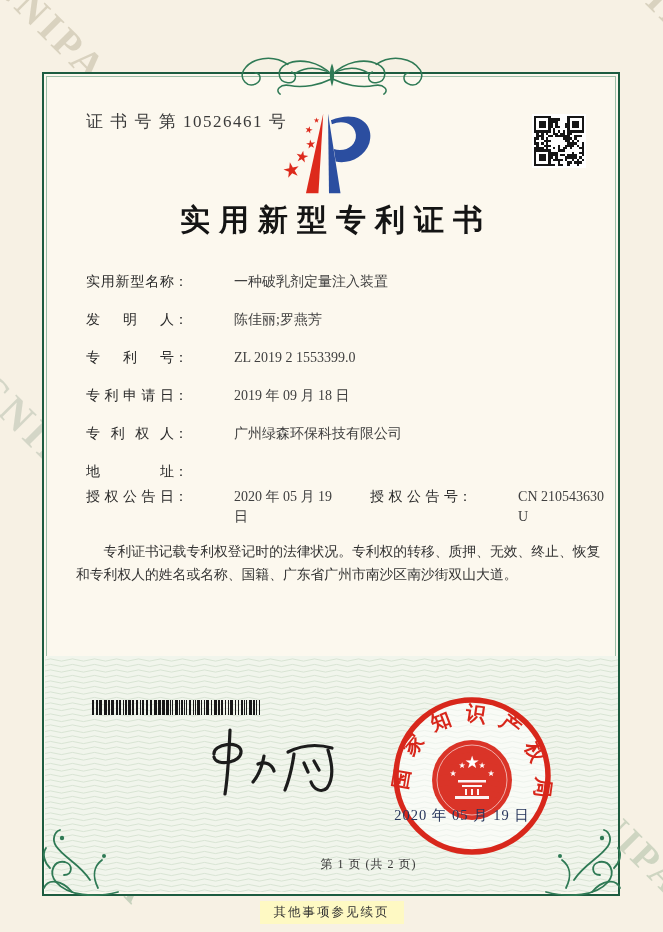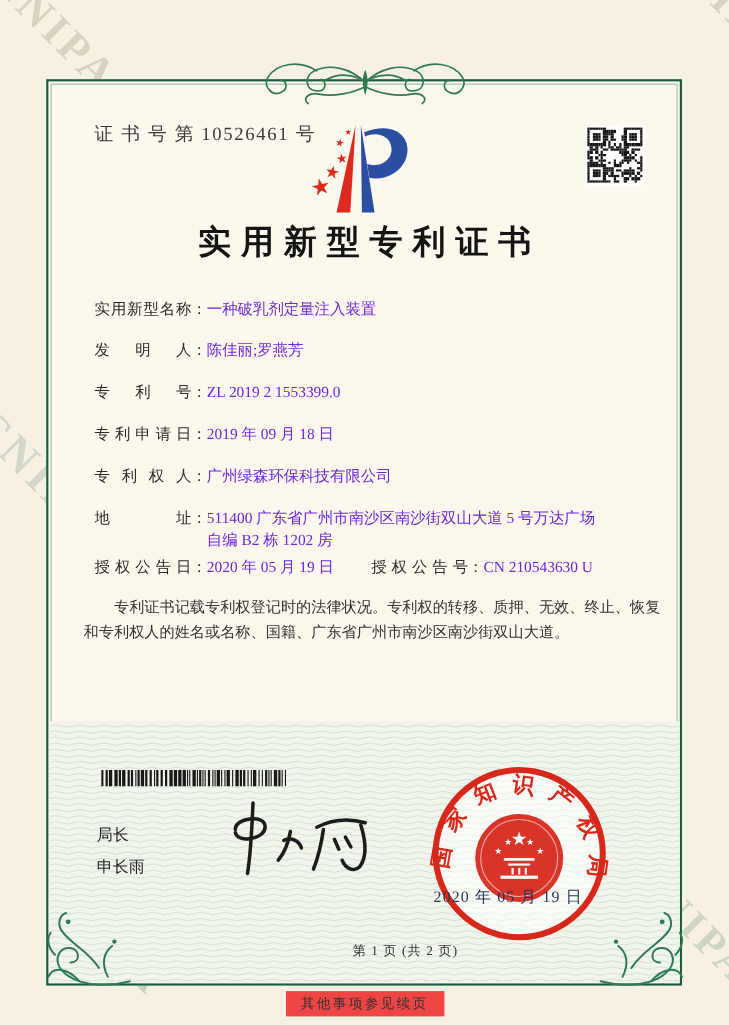--- a/index.html
+++ b/index.html
@@ -47,21 +47,21 @@
               font-size:30px;font-weight:bold;letter-spacing:9px;text-indent:9px;
               color:#141414;}
 
   
   .fields{position:absolute;left:86px;top:272px;width:520px;font-size:14px;}
   .frow{display:flex;margin-bottom:18px;line-height:20px;}
   .frow.addr{margin-bottom:5px;}
   .flabel{display:inline-block;width:88px;text-align:justify;text-align-last:justify;
           color:#2b2b2b;flex:none;}
   .fcolon{flex:none;}
-  .fvalue{white-space:pre-line;color:#6d28d9;}
+  .fvalue{white-space:pre-line;color:#404040;margin-left:46px;}
   .grant-row{display:flex;line-height:20px;}
   .grant-gap{width:34px;flex:none;}
 
   
   .legal{position:absolute;left:76px;top:541px;width:525px;font-size:13.8px;
          line-height:22.5px;color:#333;}
   .legal p{margin:0;text-indent:2em;}
 
   
   .band{position:absolute;left:45px;top:656px;width:573px;height:236px;
@@ -69,21 +69,21 @@
   .band svg{position:absolute;inset:0;}
   .barcode{position:absolute;left:92px;top:700px;width:172px;height:15px;}
   .director{position:absolute;left:88px;top:746px;font-size:14.5px;line-height:29px;
             color:#222;}
   .signature{position:absolute;left:200px;top:720px;width:150px;height:84px;}
   .seal{position:absolute;left:388px;top:694px;width:168px;height:168px;}
   .page-info{position:absolute;left:0;top:856px;width:663px;text-align:center;
              font-size:12px;color:#333;letter-spacing:1px;padding-left:37px;}
 
   .footer-note{position:absolute;left:0;top:901px;width:663px;text-align:center;}
-  .footer-note span{display:inline-block;background:#ef4444;padding:3px 14px;
+  .footer-note span{display:inline-block;background:#fef9c3;padding:3px 14px;
                     font-size:12.5px;letter-spacing:2px;color:#333;}
 </style>
 </head>
 <body>
 
 <div class="page">
 
   <div class="wm wm1">CNIPA</div>
   <div class="wm wm2">CNIPA</div>
   <div class="wm wm3">CNIPA</div>
@@ -668,22 +668,20 @@
         <span class="fvalue">2019 年 09 月 18 日</span>
     </div>
     <div class="frow">
       <span class="flabel">专利权人</span>
         <span class="fcolon">：</span>
         <span class="fvalue">广州绿森环保科技有限公司</span>
     </div>
     <div class="frow addr">
       <span class="flabel">地址</span>
         <span class="fcolon">：</span>
-        <span class="fvalue">511400 广东省广州市南沙区南沙街双山大道 5 号万达广场
-自编 B2 栋 1202 房</span>
     </div>
     <div class="grant-row">
       <span class="flabel">授权公告日</span>
         <span class="fcolon">：</span>
         <span class="fvalue">2020 年 05 月 19 日</span>
       <span class="grant-gap"></span>
       <span class="flabel">授权公告号</span>
         <span class="fcolon">：</span>
         <span class="fvalue">CN 210543630 U</span>
     </div>
@@ -740,24 +738,20 @@
       <rect x="146" y="0" width="1" height="15" fill="#181818"></rect>
       <rect x="149" y="0" width="2" height="15" fill="#181818"></rect>
       <rect x="152" y="0" width="1" height="15" fill="#181818"></rect>
       <rect x="154" y="0" width="1" height="15" fill="#181818"></rect>
       <rect x="157" y="0" width="3" height="15" fill="#181818"></rect>
       <rect x="161" y="0" width="2" height="15" fill="#181818"></rect>
       <rect x="164" y="0" width="1" height="15" fill="#181818"></rect>
       <rect x="167" y="0" width="1" height="15" fill="#181818"></rect>
     </svg>
 
-  <div class="director">
-    <div>局长</div>
-    <div>申长雨</div>
-  </div>
 
   <svg class="signature" viewBox="0 0 150 84">
     <g stroke="#1c1c1c" fill="none" stroke-width="3.2" stroke-linecap="round" stroke-linejoin="round">
       <path d="M30,10 C29,34 28,56 25,74"></path>
       <path d="M14,34 C13,24 40,20 41,31 C42,43 16,47 14,37"></path>
       <path d="M64,36 C62,47 58,56 53,62"></path>
       <path d="M58,44 C65,41 72,44 74,51"></path>
       <path d="M88,32 C102,25 118,24 132,28"></path>
       <path d="M94,34 C92,48 89,60 85,70"></path>
       <path d="M128,30 C133,46 133,60 127,68 C122,73 114,70 111,62"></path>

